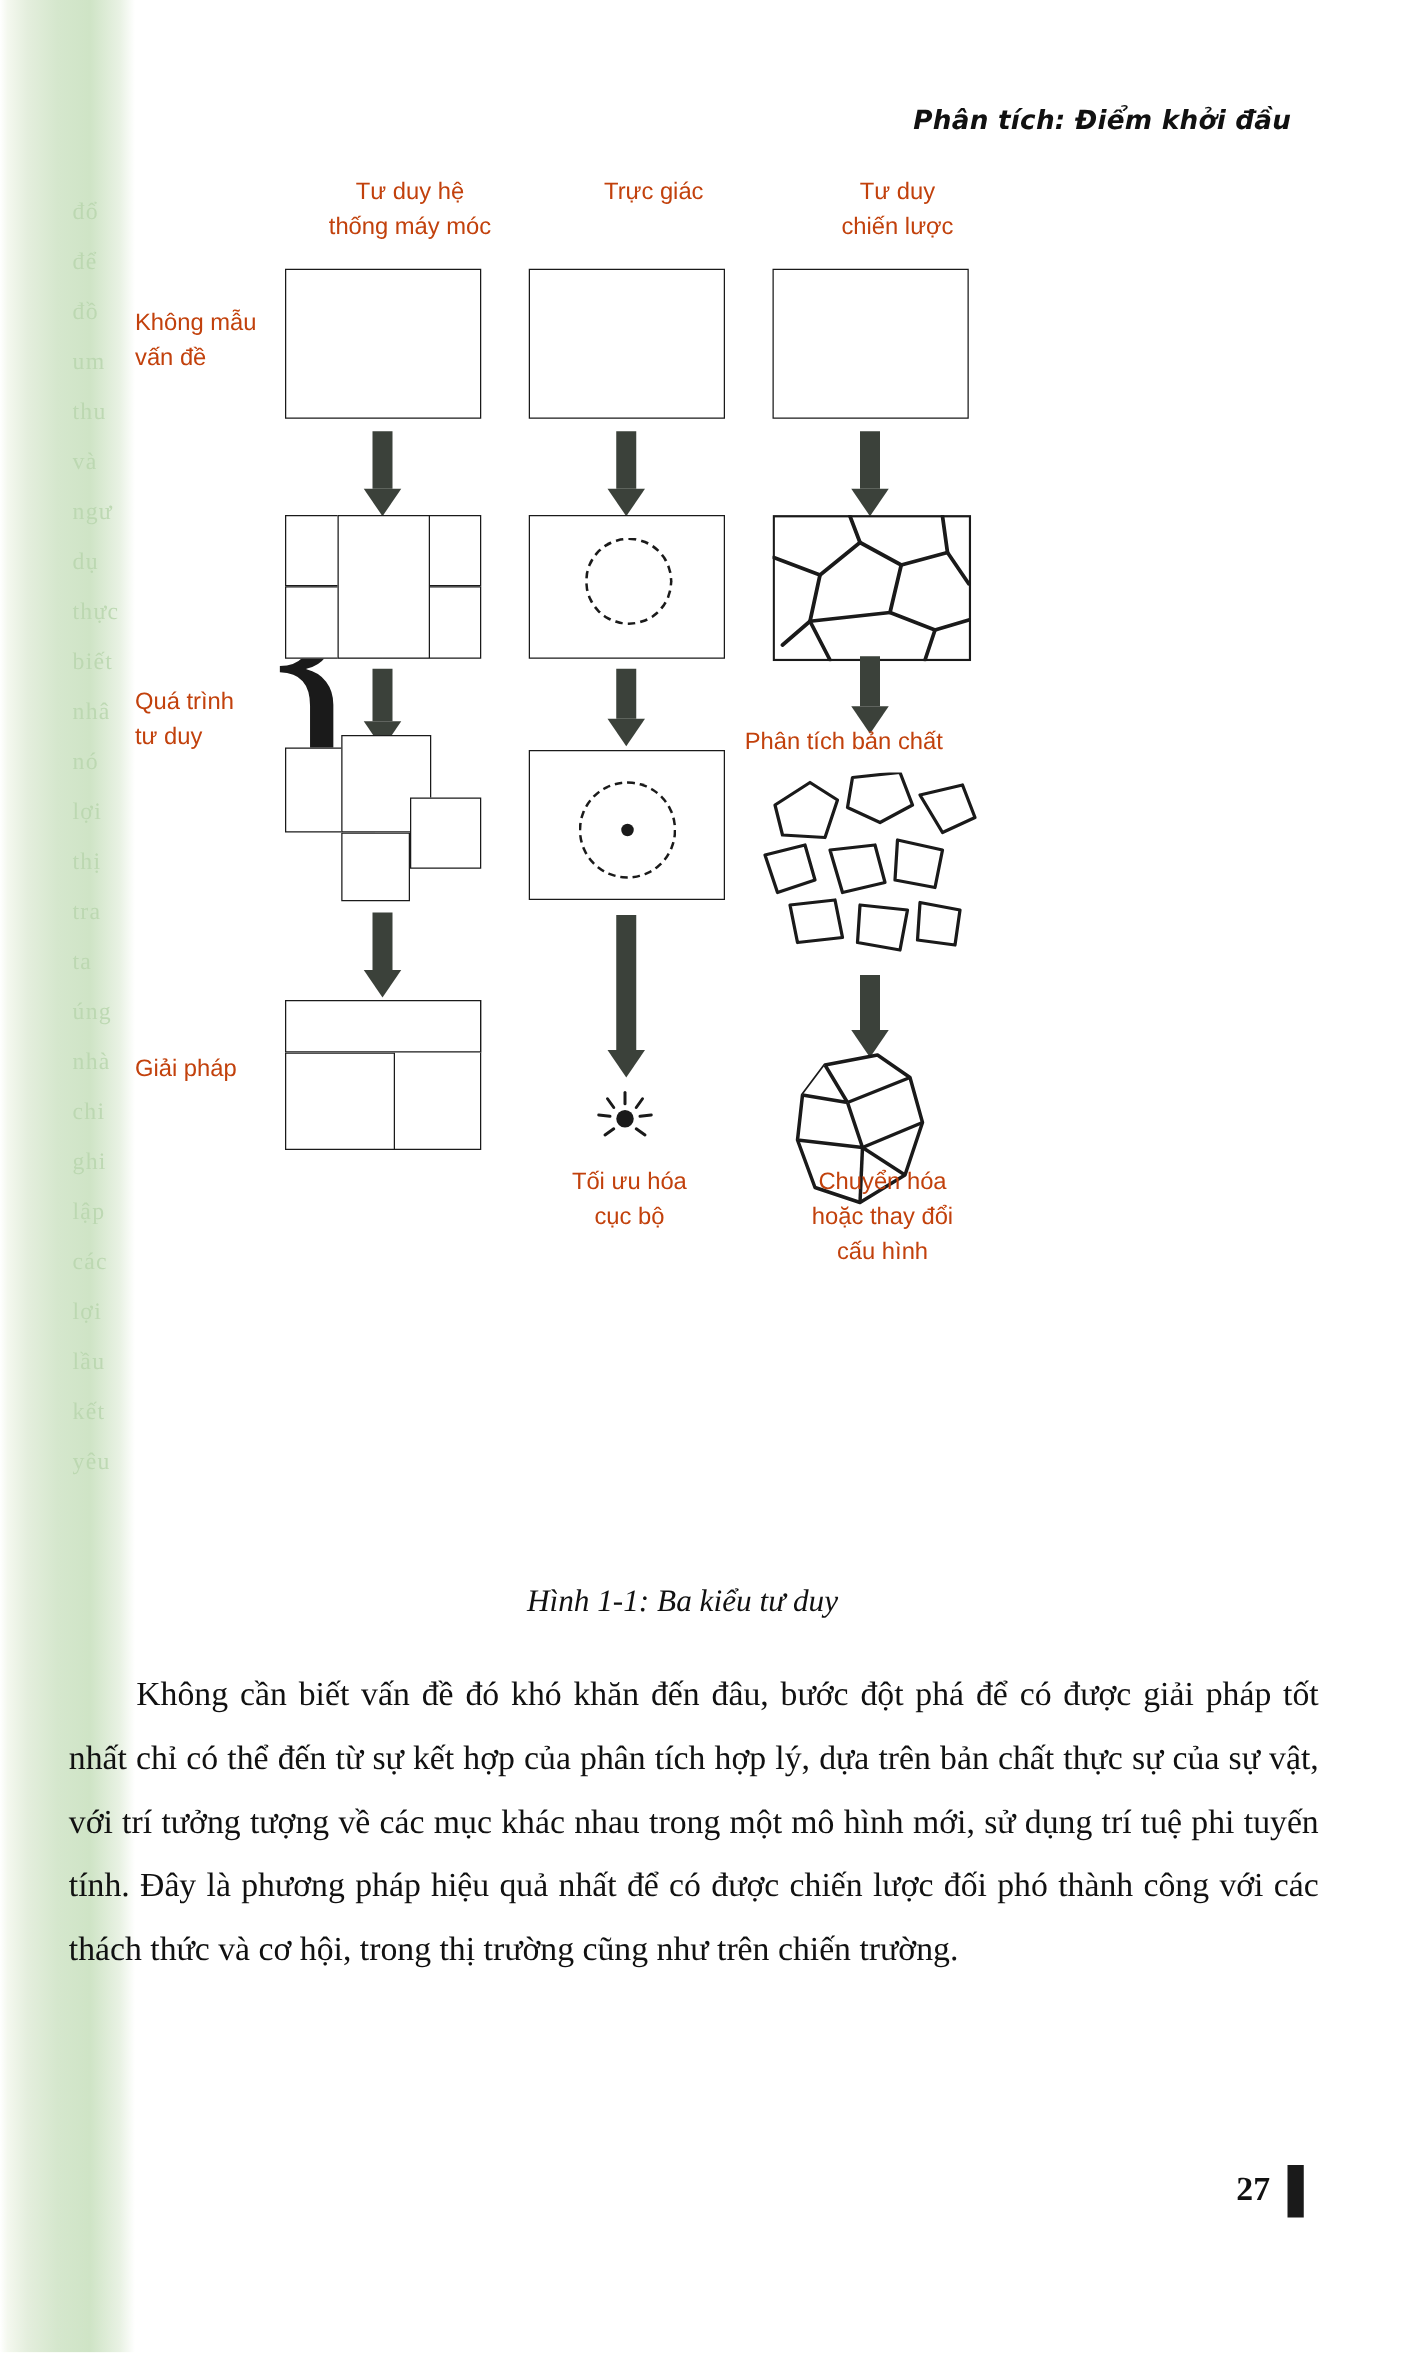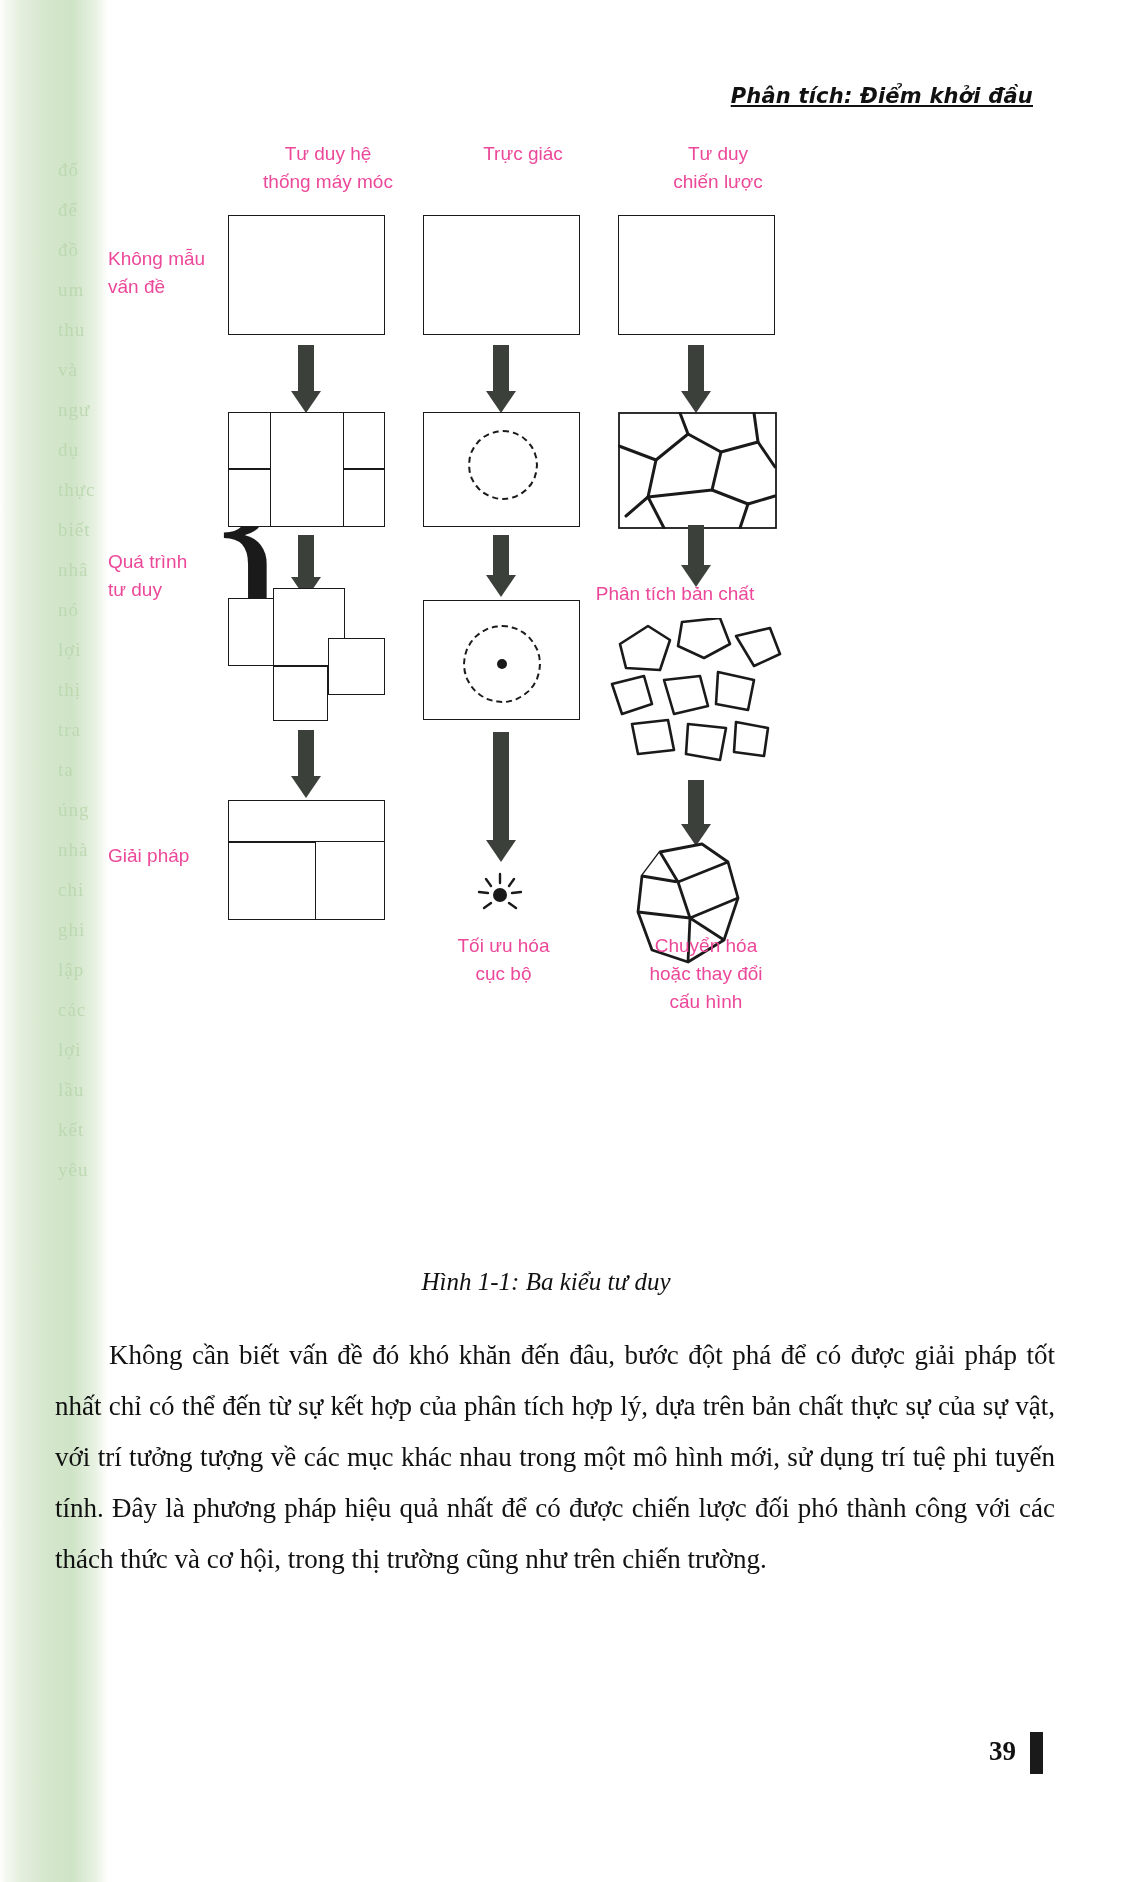--- a/index.html
+++ b/index.html
@@ -48,36 +48,35 @@
   .running-head {
     position: absolute;
     right: 108px;
     top: 84px;
     font-family: "DejaVu Sans", sans-serif;
     font-weight: bold;
     font-style: italic;
     font-size: 21px;
     color: #111;
     letter-spacing: .2px;
-    text-decoration: underline;
   }
 
   
   .figure {
     position: absolute;
     left: 108px;
     top: 140px;
     width: 900px;
     height: 930px;
   }
   .fig-label {
     position: absolute;
     font-family: "Liberation Sans", sans-serif;
     font-size: 19px;
-    color: #ec4899;
+    color: #c2410c;
     line-height: 28px;
     text-align: center;
     white-space: pre-line;
   }
   .fig-label.left {
     text-align: left;
   }
   .col-title { width: 200px; }
 
   .box {
@@ -356,16 +355,16 @@
     <div class="fig-label" style="left:498px; top:792px; width:200px;">Chuyển hóa
 hoặc thay đổi
 cấu hình</div>
 
   </div>
 
   <div class="caption">Hình 1-1: Ba kiểu tư duy</div>
 
   <div class="body">Không cần biết vấn đề đó khó khăn đến đâu, bước đột phá để có được giải pháp tốt nhất chỉ có thể đến từ sự kết hợp của phân tích hợp lý, dựa trên bản chất thực sự của sự vật, với trí tưởng tượng về các mục khác nhau trong một mô hình mới, sử dụng trí tuệ phi tuyến tính. Đây là phương pháp hiệu quả nhất để có được chiến lược đối phó thành công với các thách thức và cơ hội, trong thị trường cũng như trên chiến trường.</div>
 
-  <div class="folio">39</div>
+  <div class="folio">27</div>
   <div class="folio-bar"></div>
 
 </div>
 
 </body></html>

